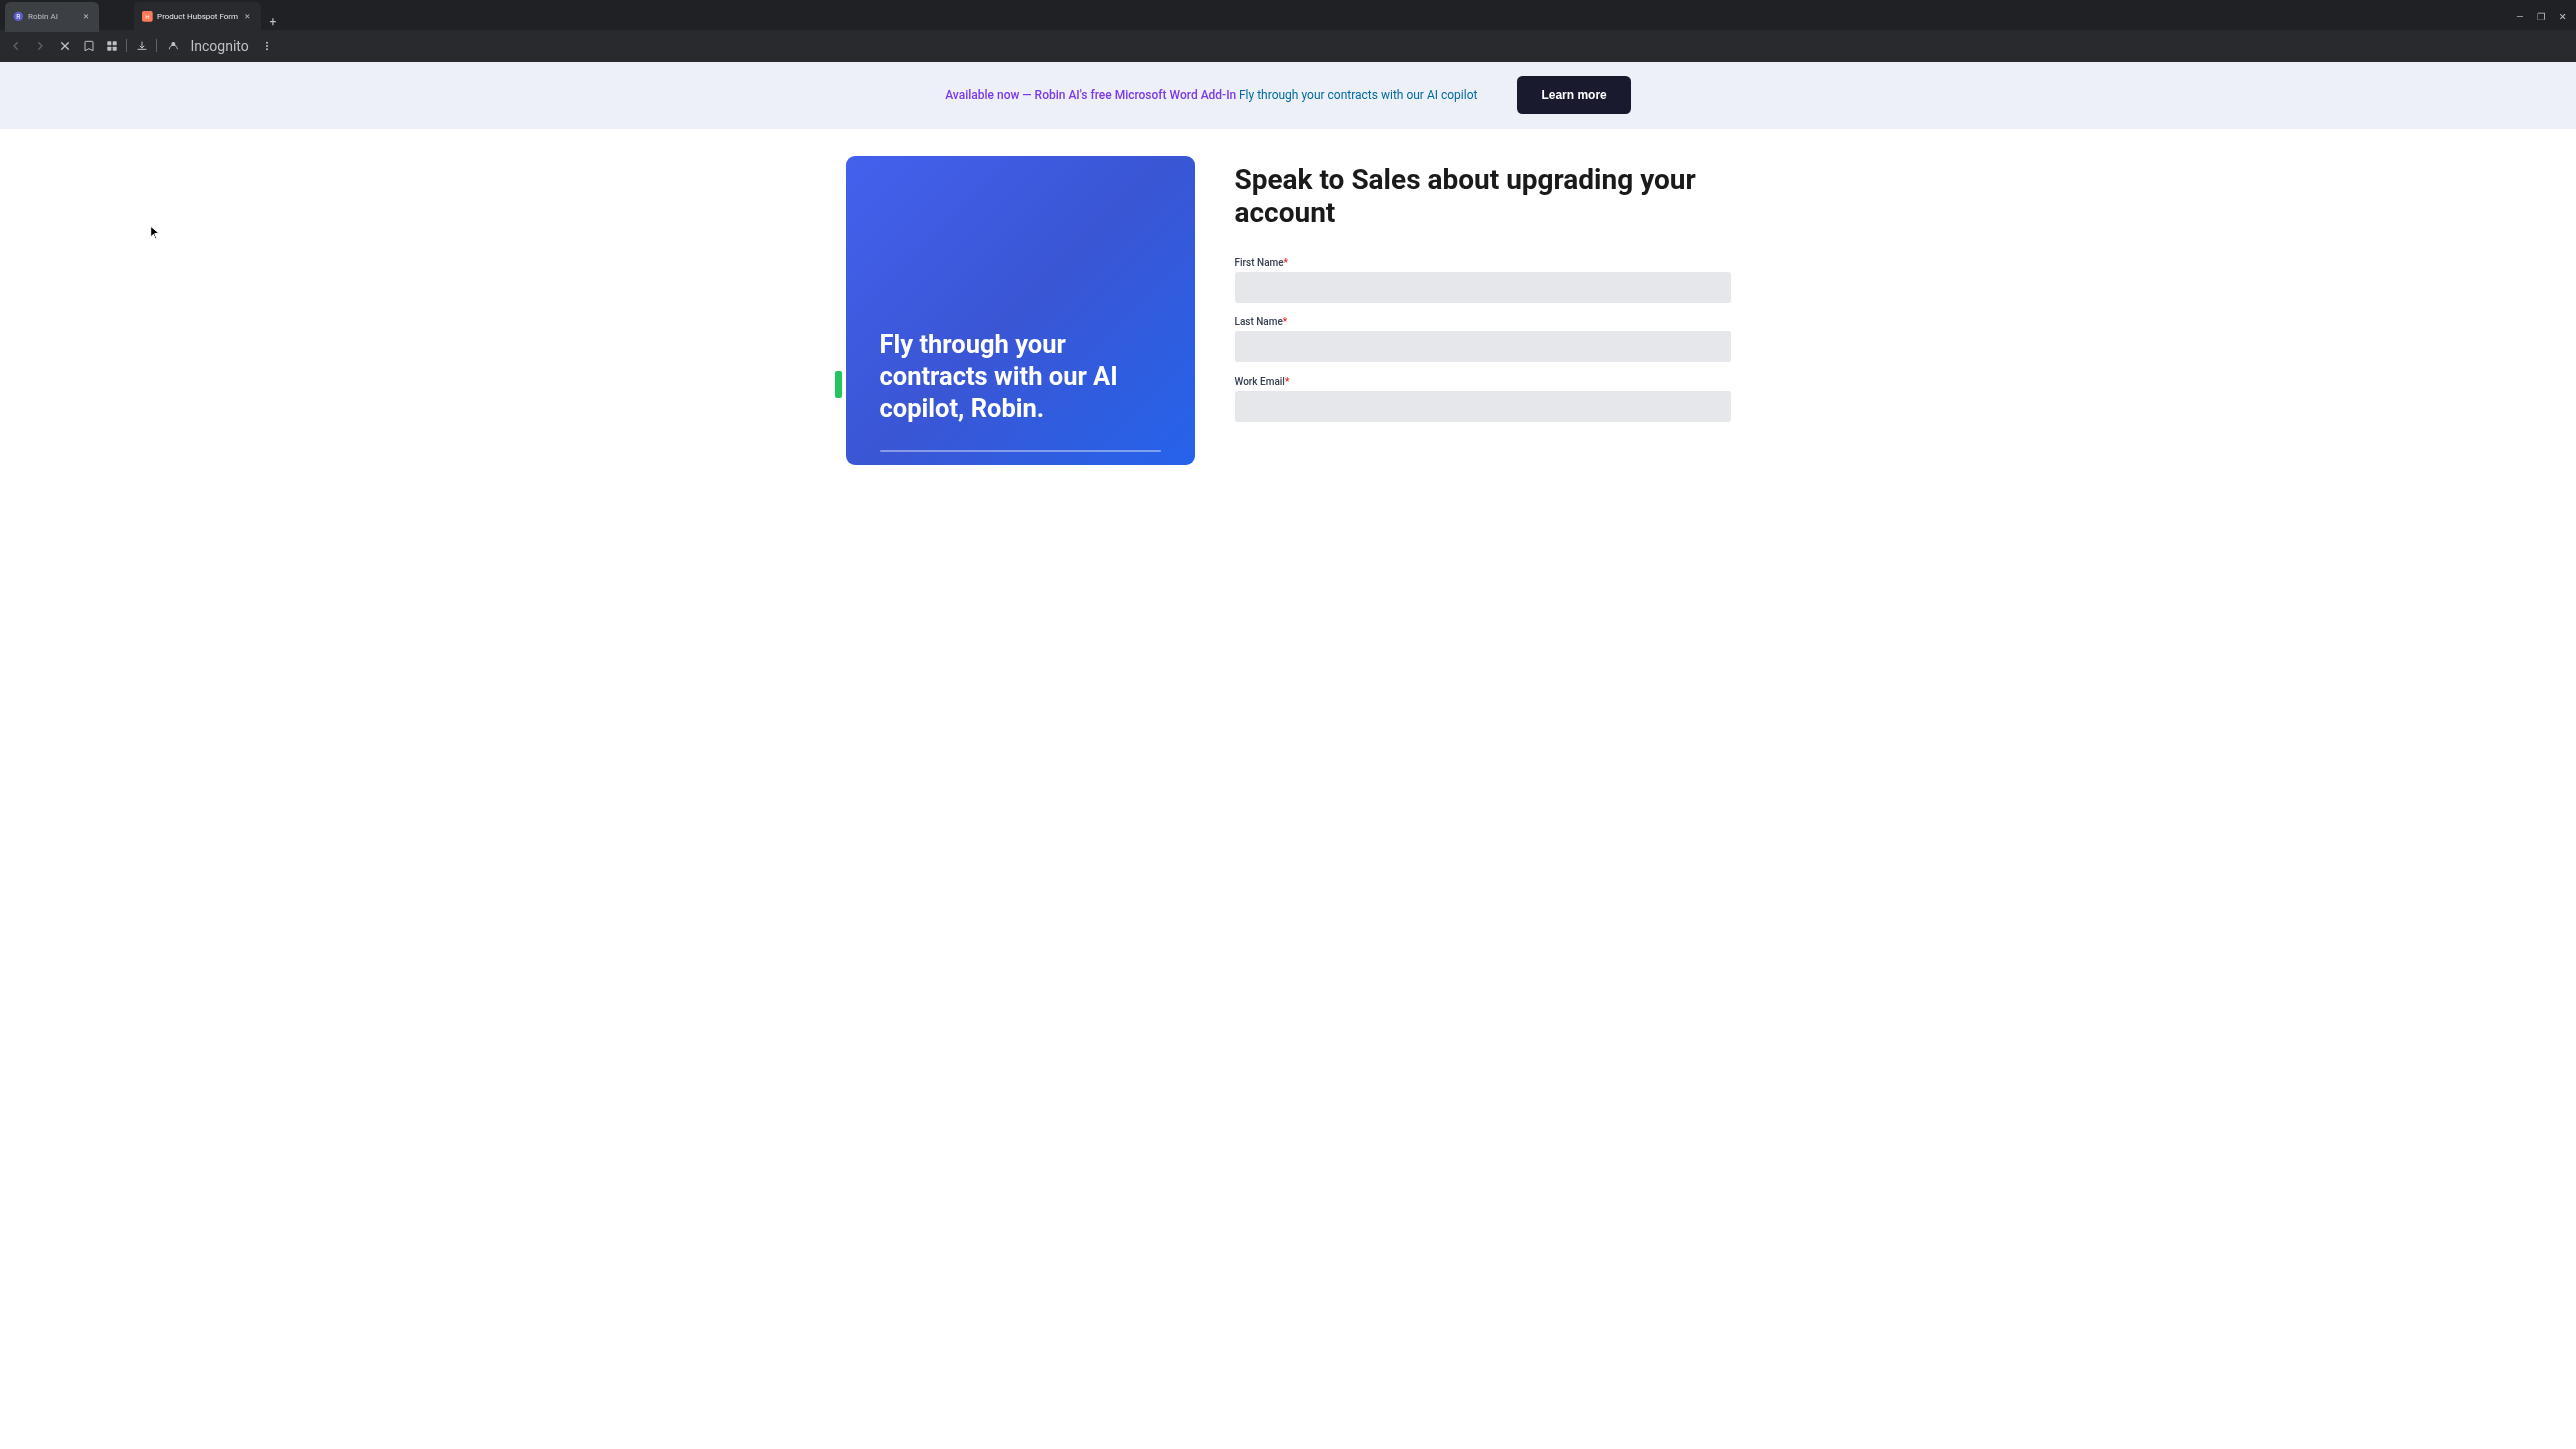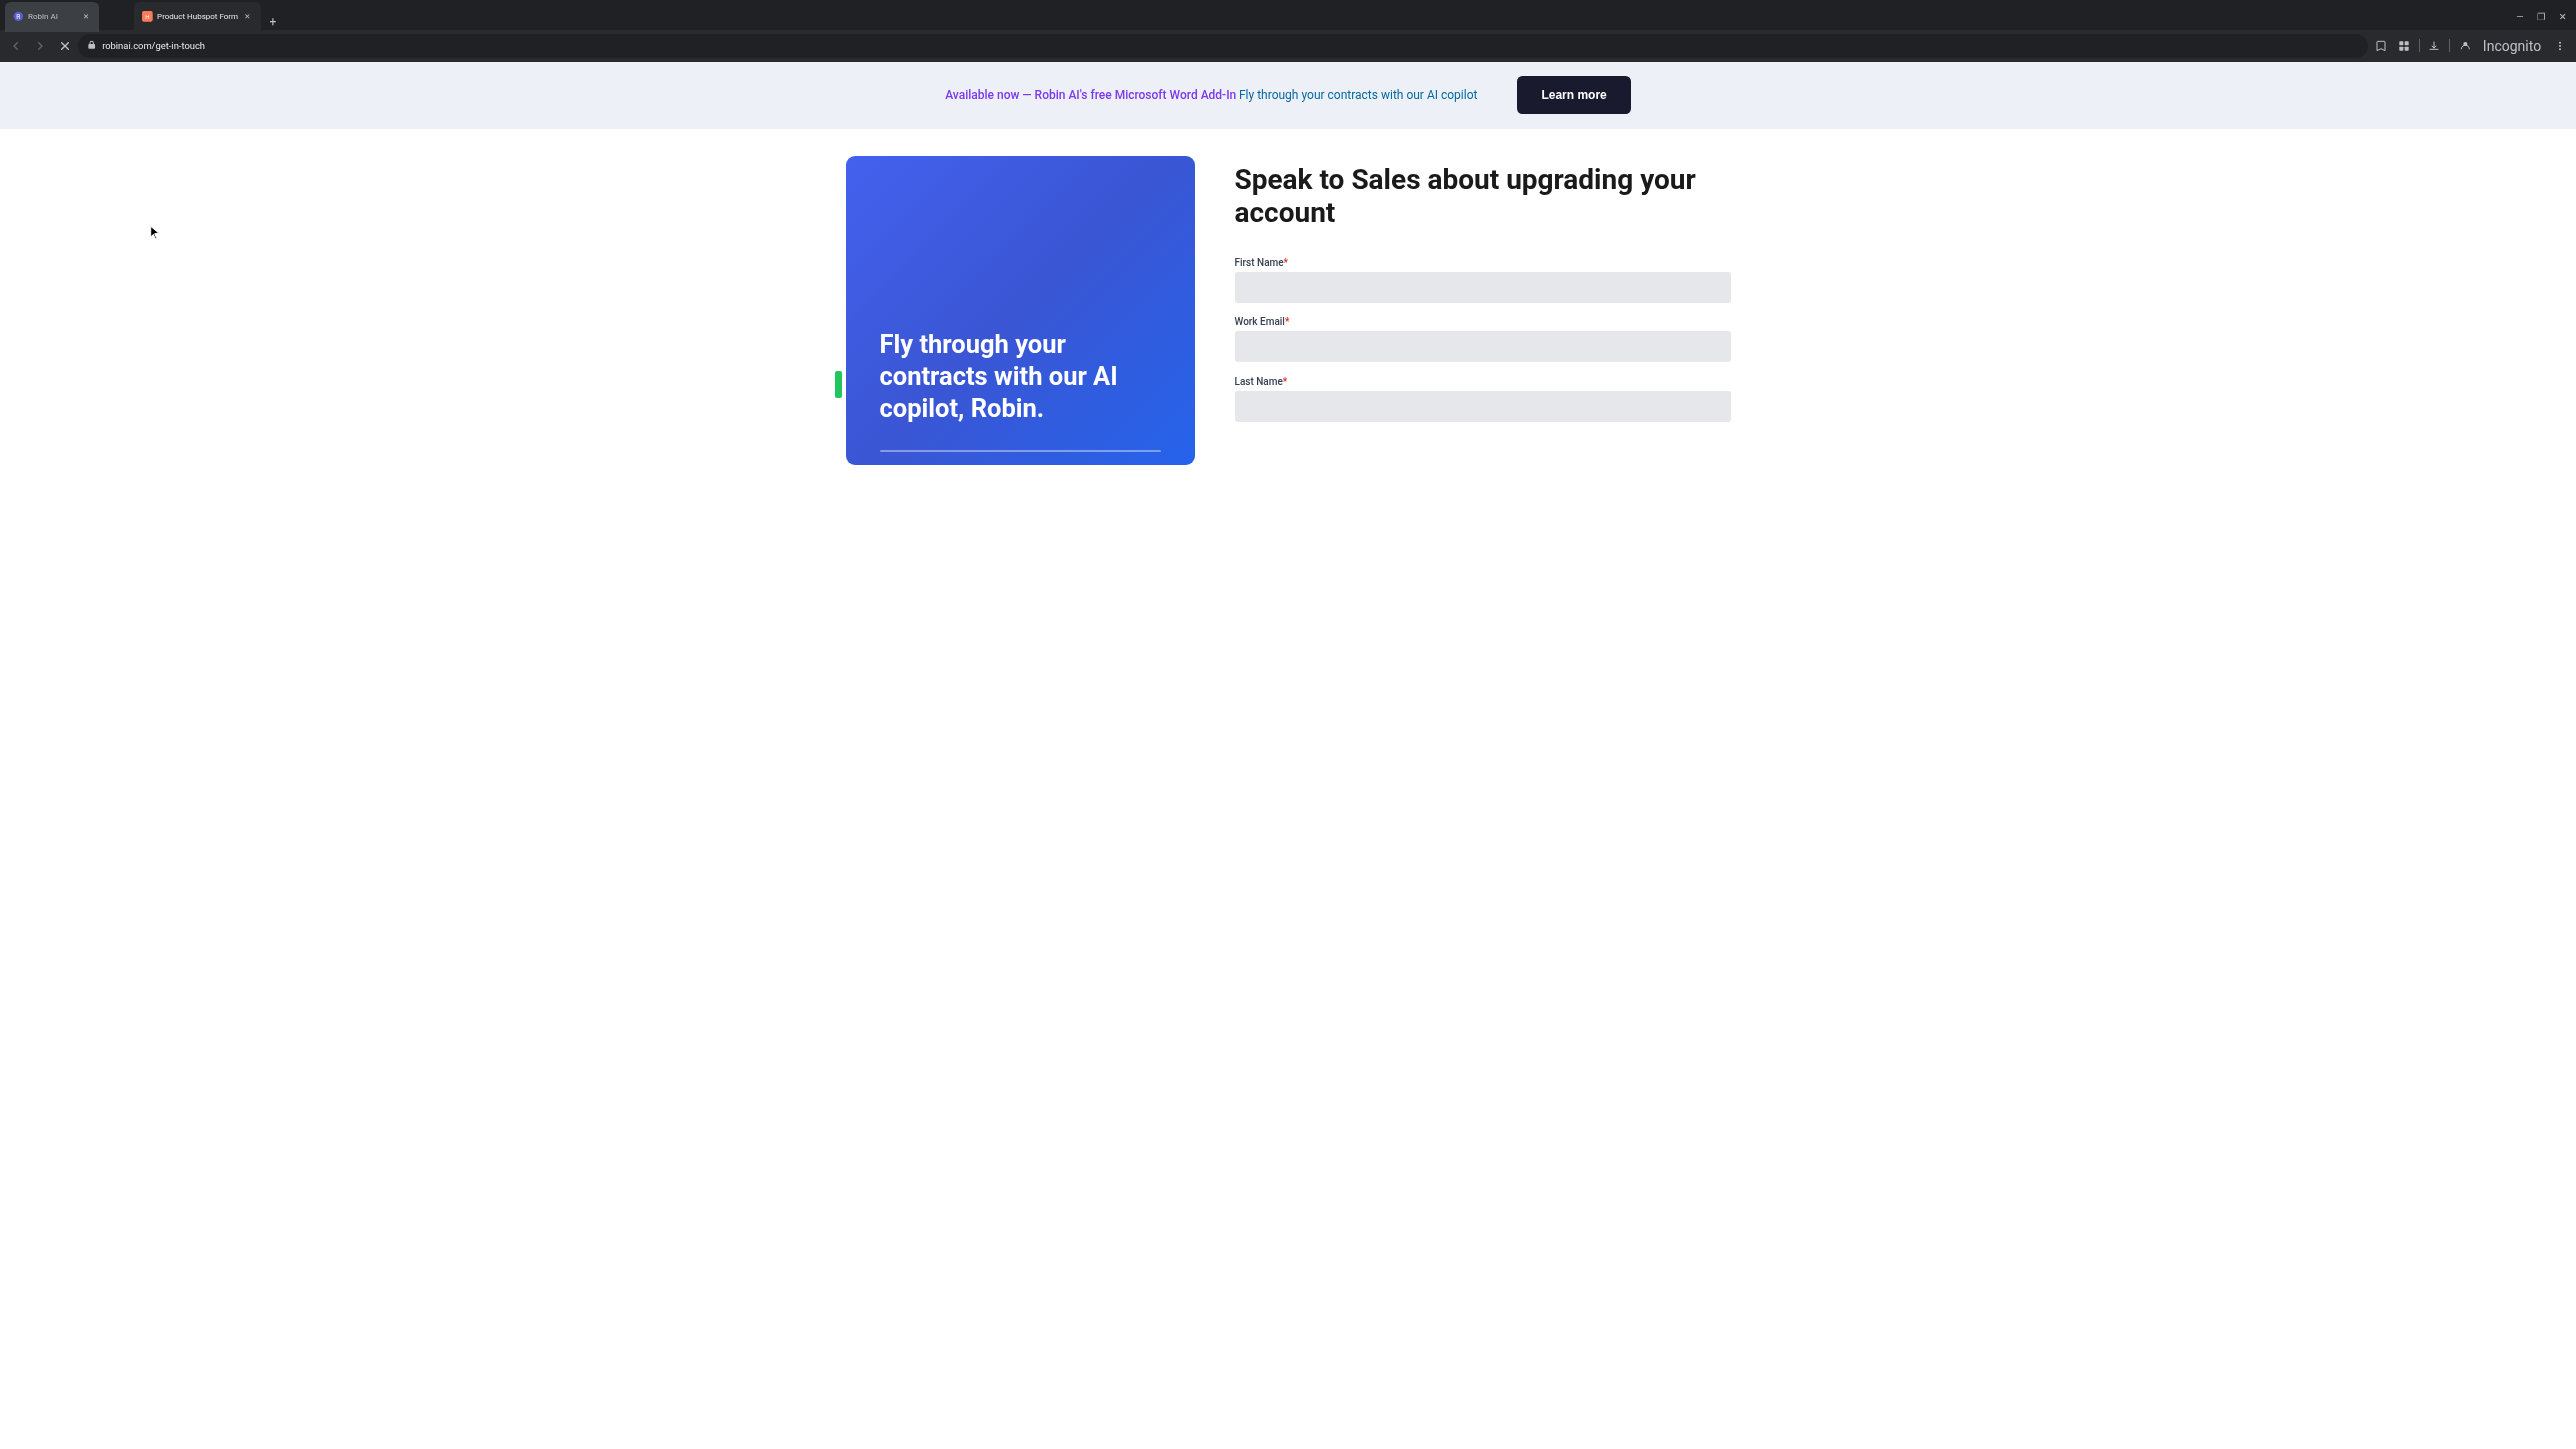--- a/index.html
+++ b/index.html
@@ -402,29 +402,20 @@
       </svg>
     </div>
 
     <div class="nav-btn">
       <svg width="12" height="12" viewBox="0 0 18 18" fill="none">
         <line x1="4" y1="4" x2="14" y2="14" stroke="#bdc1c6" stroke-width="2" stroke-linecap="round"></line>
         <line x1="14" y1="4" x2="4" y2="14" stroke="#bdc1c6" stroke-width="2" stroke-linecap="round"></line>
       </svg>
     </div>
 
-    <div class="address-bar">
-      <span class="address-secure-icon">
-        <svg width="9.4" height="9.4" viewBox="0 0 14 14" fill="none">
-          <rect x="2" y="6" width="10" height="7" rx="1.5" fill="#bdc1c6"></rect>
-          <path d="M4.5 6V4.5a2.5 2.5 0 015 0V6" stroke="#bdc1c6" stroke-width="1.5" fill="none"></path>
-        </svg>
-      </span>
-      <span class="address-text">robinai.com/get-in-touch</span>
-    </div>
 
     <div class="address-bar-actions">
       <div class="address-action-btn">
         <svg width="12" height="12" viewBox="0 0 18 18" fill="none">
           <path d="M4 2h10a1 1 0 011 1v13l-6-3-6 3V3a1 1 0 011-1z" stroke="#bdc1c6" stroke-width="1.5" fill="none"></path>
         </svg>
       </div>
       <div class="address-action-btn">
         <svg width="12" height="12" viewBox="0 0 18 18" fill="none">
           <rect x="2" y="2" width="6" height="6" rx="1" fill="#bdc1c6"></rect>
@@ -487,30 +478,30 @@
 
       <div class="form-group">
         <label class="form-label">
           <span>First Name</span><span class="required">*</span>
         </label>
         <input type="text" class="form-input" style="">
       </div>
 
       <div class="form-group">
         <label class="form-label">
+          <span>Last Name</span><span class="required">*</span>
+        </label>
+        <input type="text" class="form-input" style="">
+      </div>
+
+      <div class="form-group">
+        <label class="form-label">
           <span>Work Email</span><span class="required">*</span>
         </label>
         <input type="email" class="form-input" style="">
-      </div>
-
-      <div class="form-group">
-        <label class="form-label">
-          <span>Last Name</span><span class="required">*</span>
-        </label>
-        <input type="text" class="form-input" style="">
       </div>
     </div>
   </div>
 </div>
 
 <div style="position:fixed; top:0; left:0; pointer-events:none; z-index:9999;">
   <div style="position:absolute; top:225px; left:148px;">
     <svg width="13.4" height="16" viewBox="0 0 20 24" fill="none">
       <path d="M4 2L16 12L10 13L13 20L11 21L8 14L4 18V2Z" fill="#000" stroke="#fff" stroke-width="1.5"></path>
     </svg>

